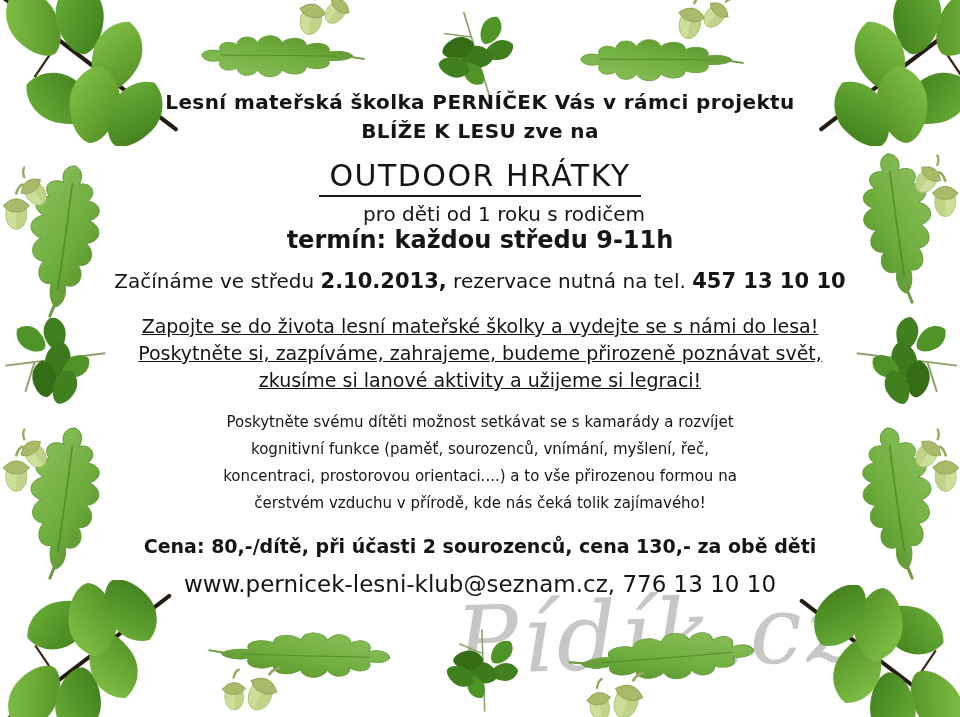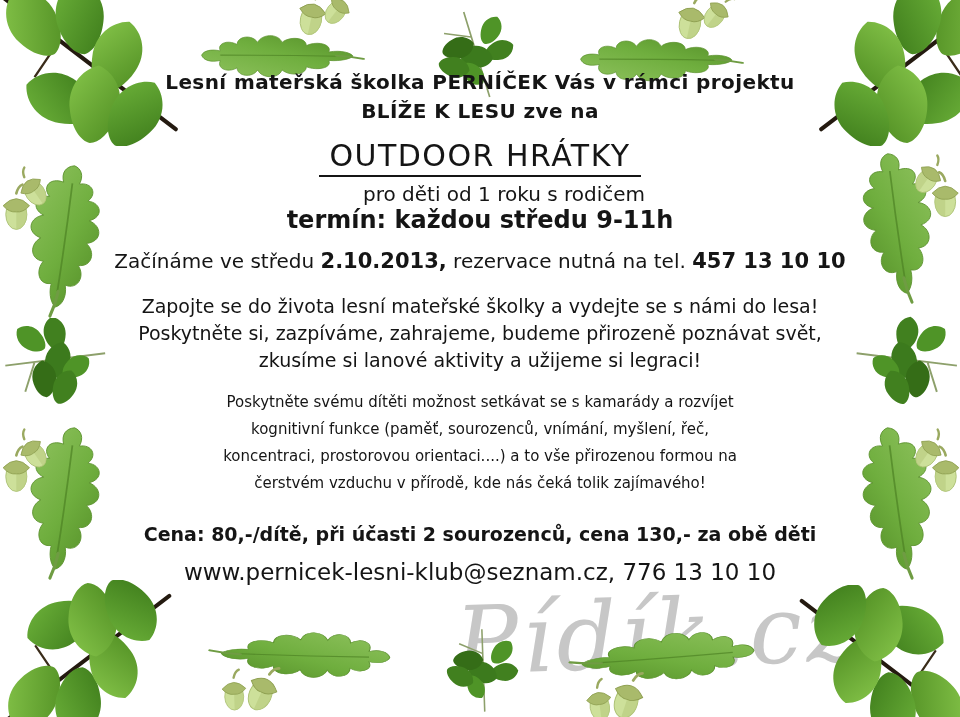--- a/index.html
+++ b/index.html
@@ -12,33 +12,33 @@
   .defs-holder{position:absolute;width:0;height:0;overflow:hidden;}
   
   .watermark{
     position:absolute;left:455px;top:578px;width:520px;z-index:1;
     font-family:"DejaVu Serif",serif;font-style:italic;
     font-size:94px;color:#c7c7c7;letter-spacing:4px;
     transform:rotate(-2deg);white-space:nowrap;
   }
   
   .text-stack{position:absolute;inset:0;z-index:3;text-align:center;}
-  .hdr{padding-top:68px;font-size:20px;font-weight:bold;line-height:29px;letter-spacing:.4px;}
+  .hdr{padding-top:88px;font-size:20px;font-weight:bold;line-height:29px;letter-spacing:.4px;}
   .title-row{margin-top:12px;line-height:36px;}
   .title{
     display:inline-block;font-size:30px;font-weight:normal;letter-spacing:1.5px;
     border-bottom:2.5px solid #151515;padding:0 10px 1px;
   }
   .subtitle{margin-top:2px;font-size:20px;line-height:26px;padding-left:48px;}
   .schedule{font-size:24px;font-weight:bold;line-height:26px;}
   .startline{margin-top:14px;font-size:20px;line-height:28px;}
   .startline .b{font-weight:bold;font-size:21px;}
-  .para1{margin-top:18px;font-size:19px;line-height:27px;}
+  .para1{margin-top:18px;font-size:19px;line-height:27px;text-decoration:underline;}
   .para2{margin-top:15px;font-size:15px;line-height:27px;}
-  .price{margin-top:24px;font-size:19px;font-weight:bold;line-height:27px;}
+  .price{margin-top:16px;font-size:19px;font-weight:bold;line-height:27px;}
   .contact{margin-top:11px;font-size:23px;line-height:26px;}
 </style>
 </head>
 <body>
 
 <div class="poster">
 
   <svg class="defs-holder" aria-hidden="true">
     <defs>
       <linearGradient id="gLeafA" x1="0" y1="0" x2="1" y2="1">

